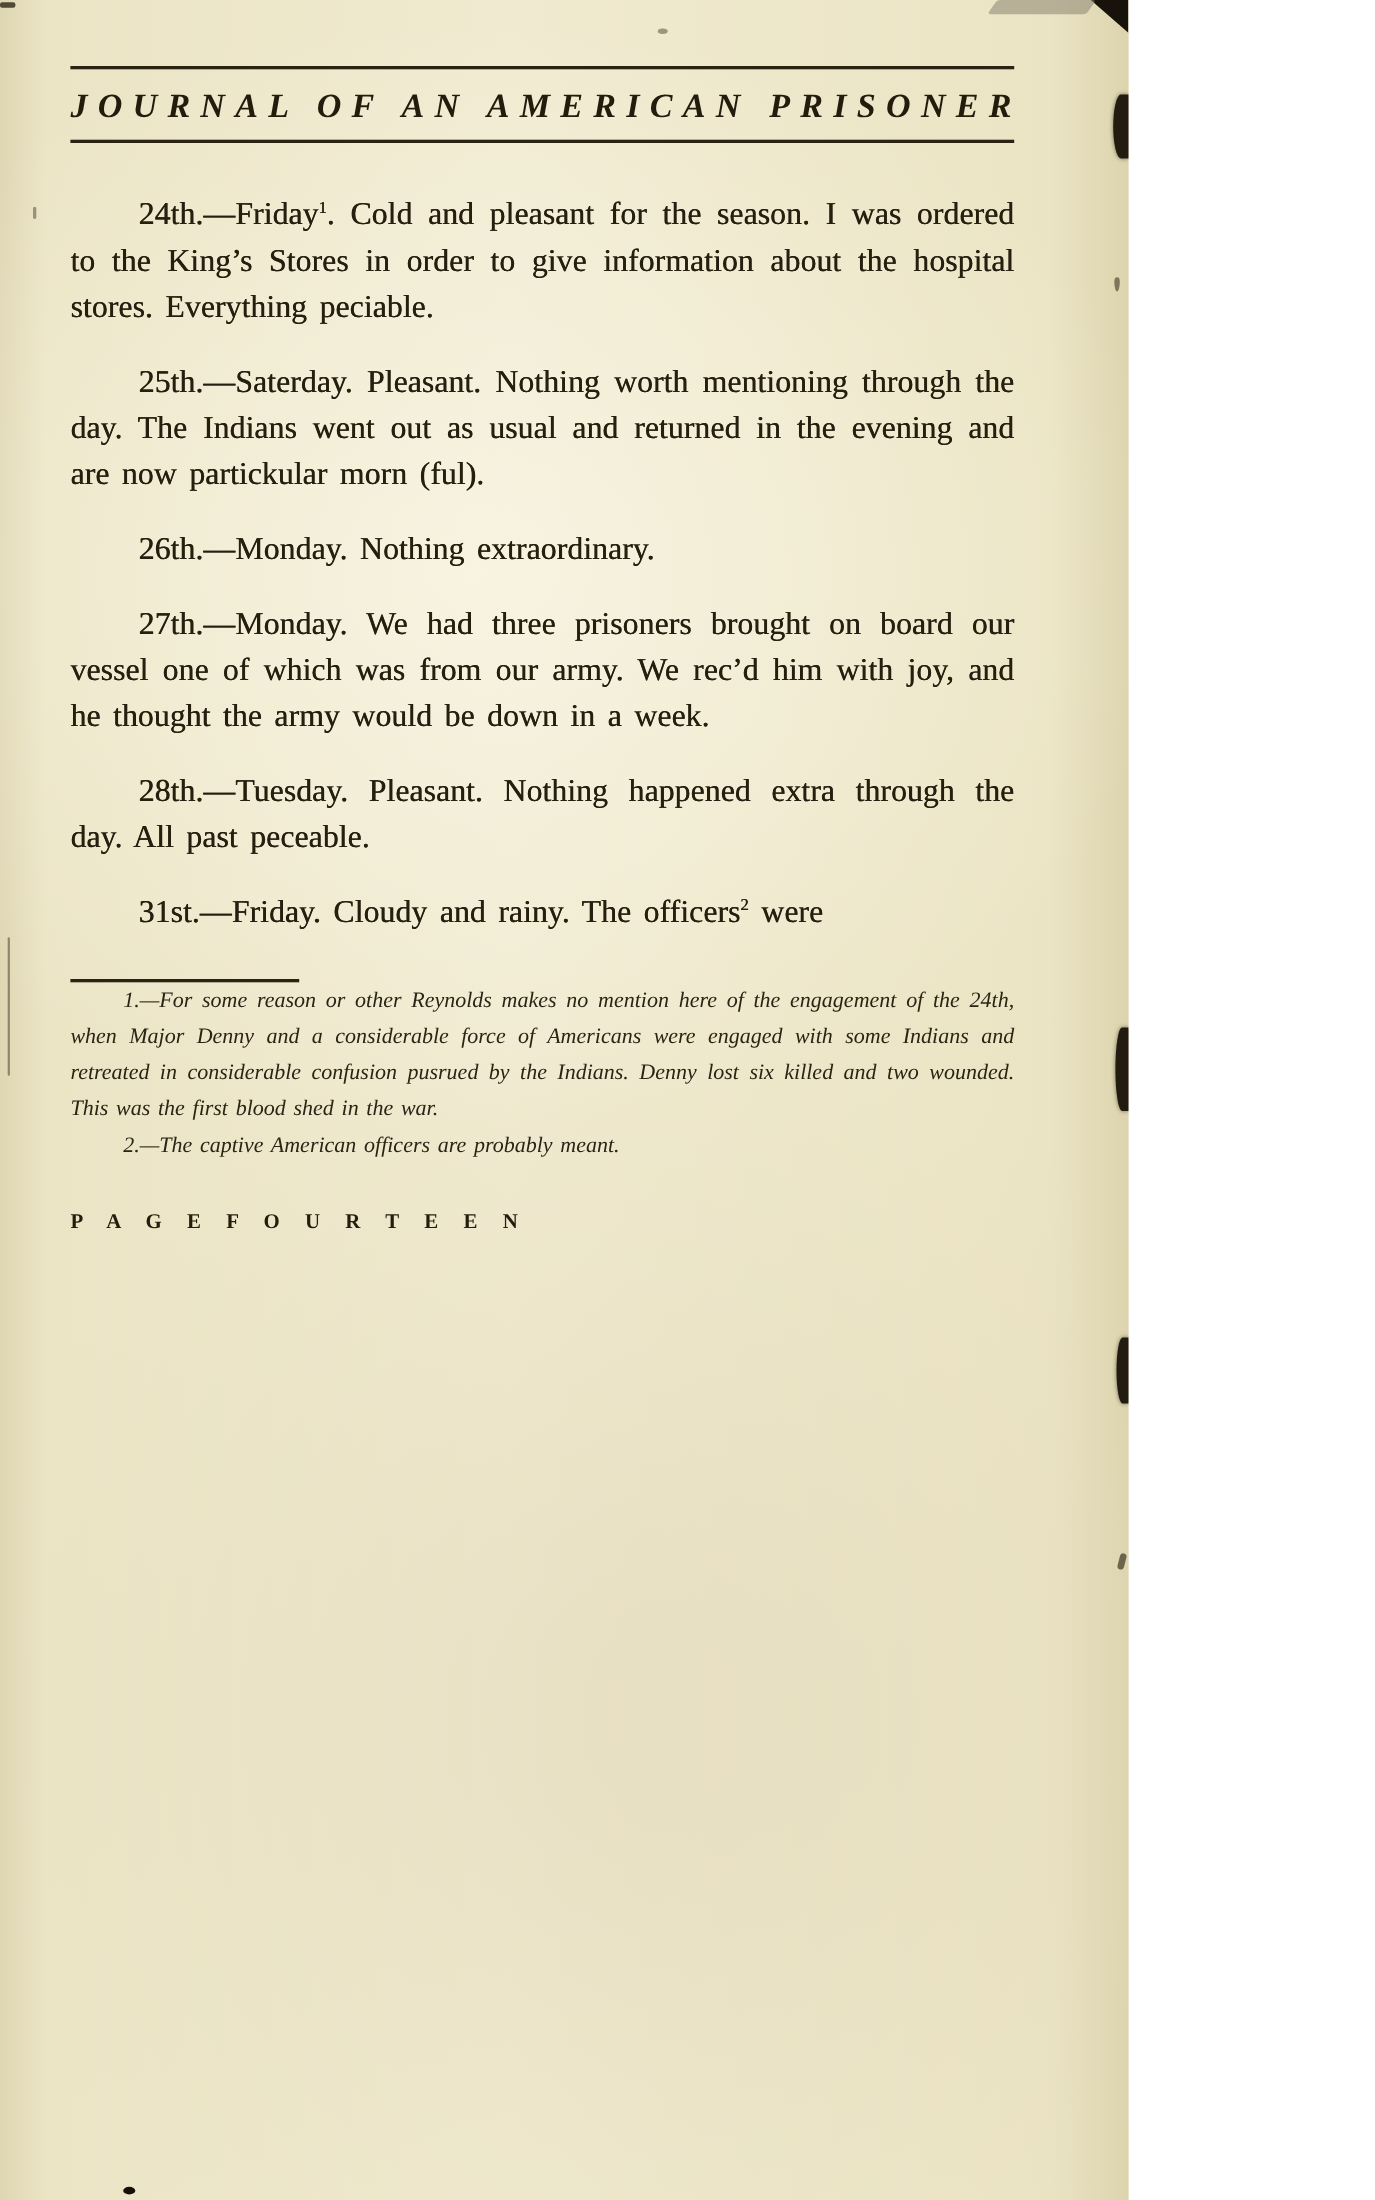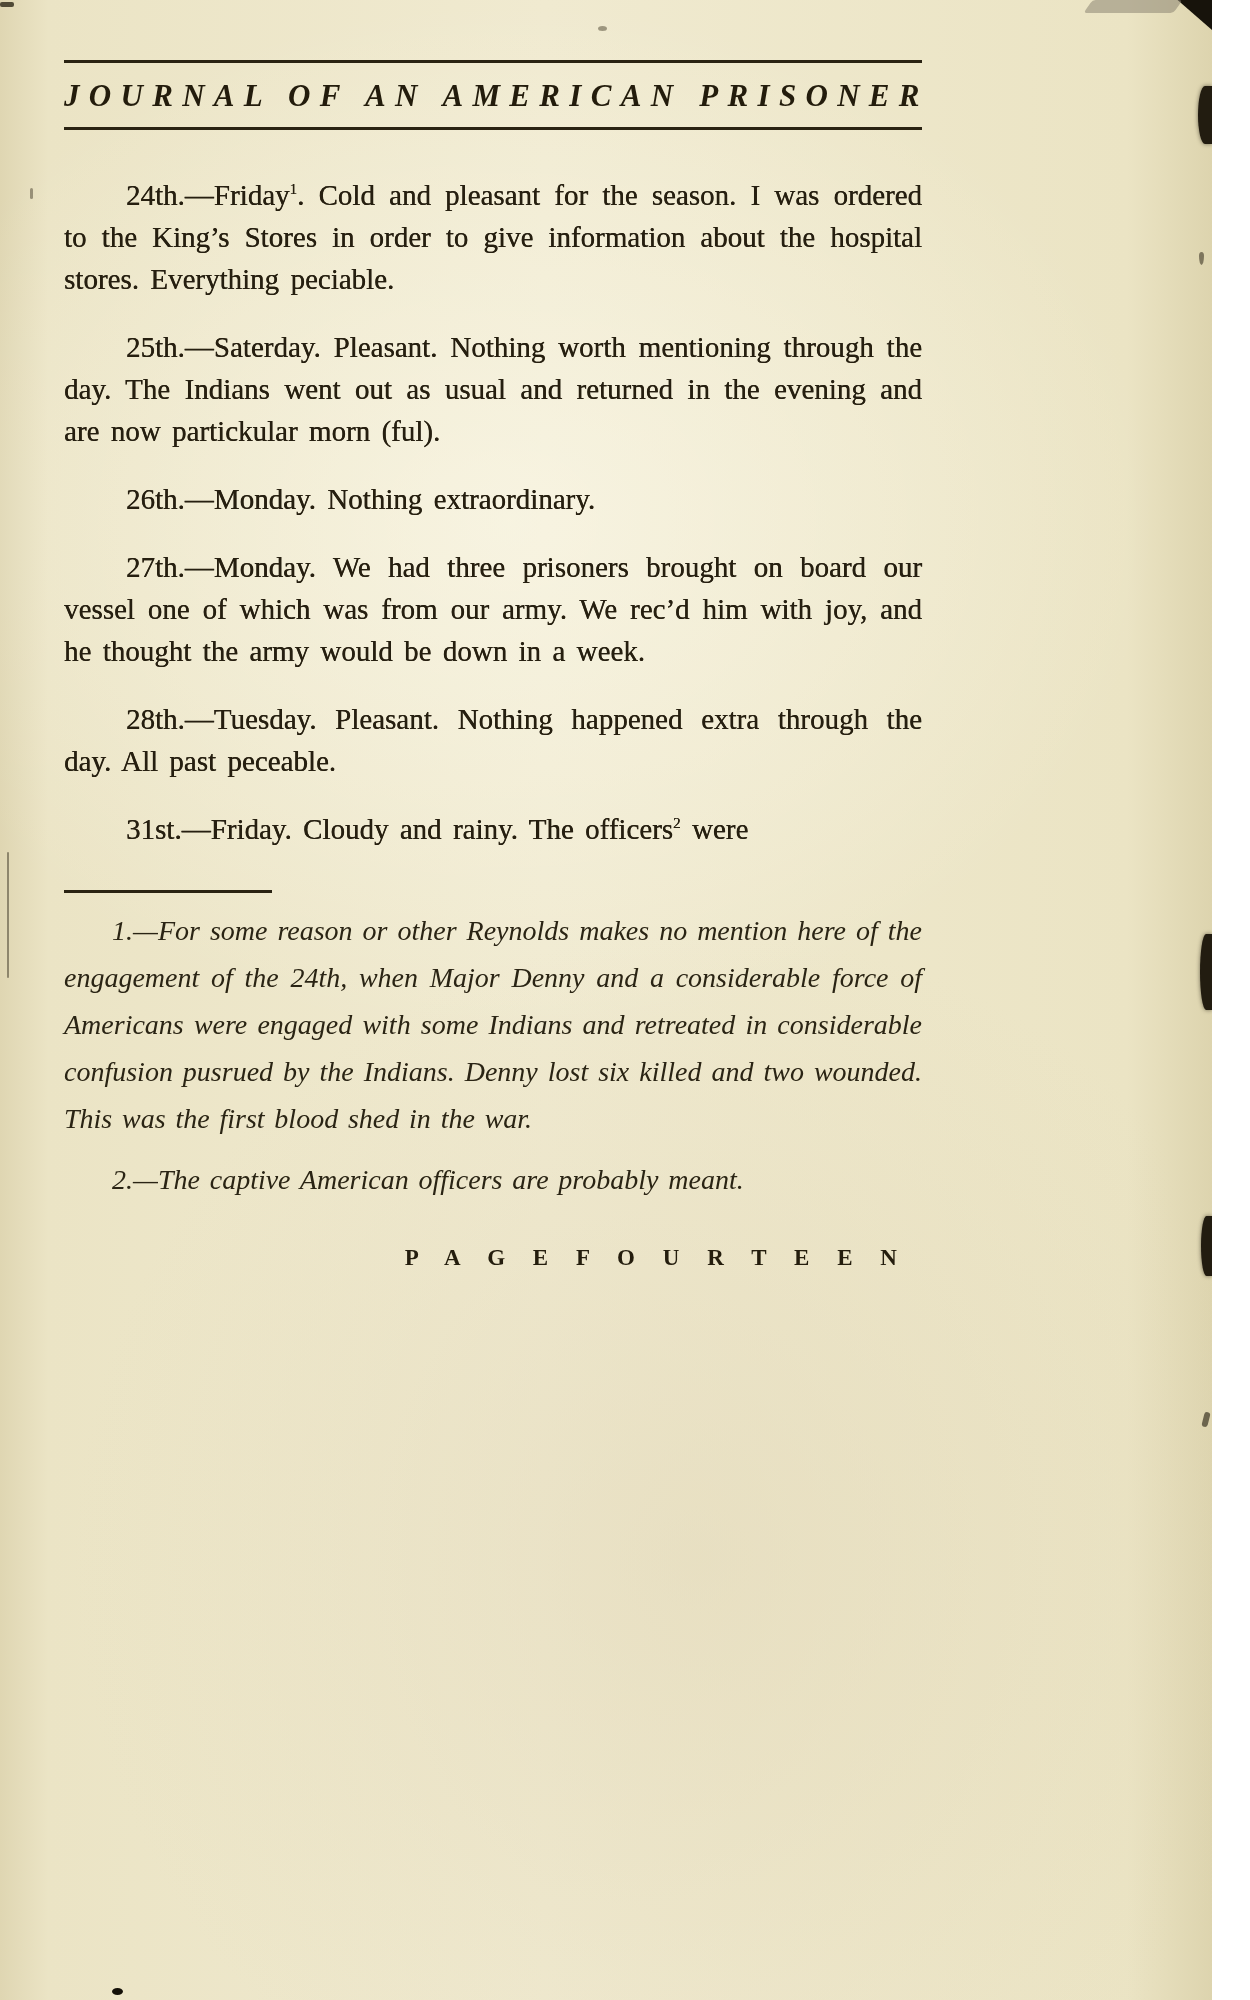--- a/index.html
+++ b/index.html
@@ -4,21 +4,21 @@
 <style>
   * { box-sizing: border-box; margin: 0; padding: 0; }
   html, body { width: 1250px; height: 2000px; }
   body {
     font-family: "Liberation Serif", "DejaVu Serif", serif;
     color: #261f10;
     overflow: hidden;
   }
   .page {
     position: relative;
-    width: 1212px;
+    width: 1026px;
     height: 2000px;
     background:
       radial-gradient(1000px 800px at 42% 26%, rgba(255,253,242,0.50), rgba(255,253,242,0) 65%),
       radial-gradient(900px 900px at 58% 78%, rgba(226,216,185,0.55), rgba(226,216,185,0) 70%),
       linear-gradient(90deg, #dfd6b2 0%, #ebe4c5 4%, #f0ead0 45%, #ebe4c4 93%, #ddd4ae 100%);
     overflow: hidden;
   }
   .content {
     position: absolute;
     left: 64px;
@@ -60,36 +60,34 @@
     letter-spacing: 0;
   }
 
   .footnote-rule {
     margin-top: 40px;
     width: 208px;
     height: 3px;
     background: #2a2312;
   }
   .footnote {
-    margin-top: 14px;
-    font-size: 28px;
-    line-height: 47px;
+    font-size: 20px;
+    line-height: 33px;
     text-align: justify;
     text-indent: 48px;
     font-style: italic;
     word-spacing: 0.10em;
     color: #2a2414;
   }
   .footnote .fn-num { font-style: italic; }
 
   .page-footer {
     margin-top: 42px;
-    text-align: right;
     padding-right: 14px;
-    font-size: 23px;
+    font-size: 19px;
     font-weight: bold;
     letter-spacing: 0.48em;
     color: #241d0d;
   }
 
   
   .artifact { position: absolute; pointer-events: none; }
   .a-tr-corner   { top: 0; right: 0; width: 42px; height: 30px; background: #17130b;
                    clip-path: polygon(18% 0, 100% 0, 100% 100%); }
   .a-tr-smudge   { top: 0; right: 34px; width: 90px; height: 13px; background: #8d8573;

